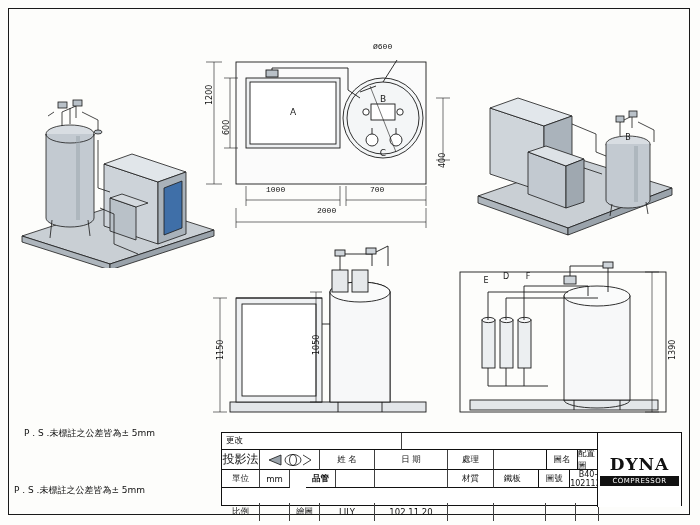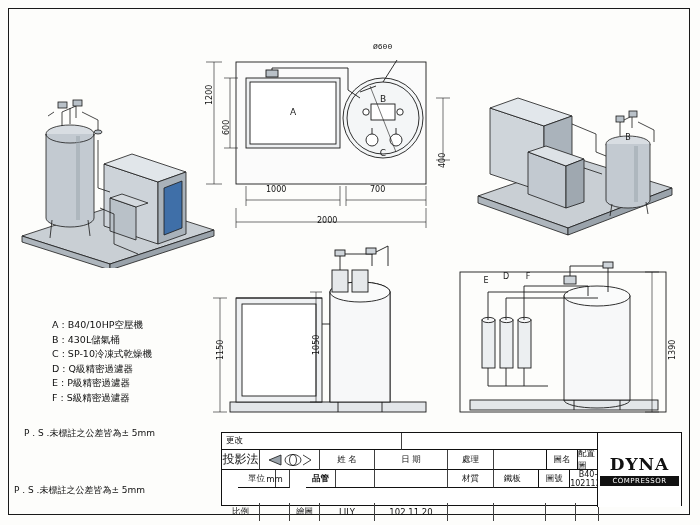--- a/index.html
+++ b/index.html
@@ -45,21 +45,21 @@
   }
   .noB{border-bottom:none;margin-top:15px;}
   #dyna{
     position:absolute;right:0;top:0;width:84px;height:74px;
     border-left:1px solid #111;box-sizing:border-box;
     display:flex;flex-direction:column;align-items:center;justify-content:center;
     background:#fff;
   }
   #dyna .d1{font-family:"DejaVu Serif", serif;font-weight:bold;font-size:17px;letter-spacing:1px;color:#111;}
   #dyna .d2{font-size:7px;letter-spacing:.5px;color:#111;margin-top:2px;background:#111;color:#fff;padding:1px 12px;}
-  .dim{font-size:8px;color:#111;}
+  .dim{font-size:8px;color:#111;font-family:Liberation Mono, monospace;}
   .dimv{font-size:8px;color:#111;}
 </style>
 </head>
 <body>
 
 <div id="sheet">
   <div class="frame"></div>
 
   <div class="abs" style="left:18px;top:68px;">
     <svg width="200" height="200" viewBox="0 0 200 200">
@@ -151,21 +151,21 @@
       </g>
       <g fill="#1a1a1a" font-size="8" font-family="DejaVu Sans">
         <text x="93" y="75" text-anchor="middle" font-size="9">A</text>
         <text x="183" y="62" text-anchor="middle" font-size="9">B</text>
         <text x="183" y="116" text-anchor="middle" font-size="9">C</text>
       </g>
     </svg>
   </div>
   <div class="lbl dim" style="left:266px;top:185px;">1000</div>
   <div class="lbl dim" style="left:370px;top:185px;">700</div>
-  <div class="lbl dim" style="left:317px;top:216px;">2000</div>
+  <div class="lbl dim" style="left:317px;top:206px;">2000</div>
   <div class="lbl dimv" style="left:205px;top:105px;transform:rotate(-90deg);transform-origin:left top;">1200</div>
   <div class="lbl dimv" style="left:222px;top:135px;transform:rotate(-90deg);transform-origin:left top;">600</div>
   <div class="lbl dimv" style="left:438px;top:168px;transform:rotate(-90deg);transform-origin:left top;">400</div>
   <div class="lbl" style="left:373px;top:42px;font-size:8px;font-family:Liberation Mono, monospace;">Ø600</div>
 
   <div class="abs" style="left:470px;top:56px;">
     <svg width="210" height="180" viewBox="0 0 210 180">
       <g stroke="#1a1a1a" stroke-width="0.8" fill="none">
 
         <polygon points="8,140 98,172 202,132 112,104" fill="#c9cfd4"></polygon>
@@ -274,28 +274,20 @@
       </g>
       <g fill="#1a1a1a" font-size="8" font-family="DejaVu Sans">
         <text x="38" y="47" text-anchor="middle">E</text>
         <text x="58" y="43" text-anchor="middle">D</text>
         <text x="80" y="43" text-anchor="middle">F</text>
       </g>
     </svg>
   </div>
   <div class="lbl dimv" style="left:668px;top:360px;transform:rotate(-90deg);transform-origin:left top;">1390</div>
 
-  <div id="legend" class="lbl">
-    <div>A : B40/10HP空壓機</div>
-    <div>B : 430L儲氣桶</div>
-    <div>C : SP-10冷凍式乾燥機</div>
-    <div>D : Q級精密過濾器</div>
-    <div>E : P級精密過濾器</div>
-    <div>F : S級精密過濾器</div>
-  </div>
   <div id="ps1" class="lbl">P . S .未標註之公差皆為± 5mm</div>
   <div id="ps2" class="lbl">P . S .未標註之公差皆為± 5mm</div>
 
   <div id="titleblock">
 
     <div class="tbcell" style="left:0;top:0;width:180px;height:17px;justify-content:flex-start;padding-left:4px;">更改</div>
     <div class="tbcell" style="left:180px;top:0;width:197px;height:17px;border-right:1px solid #111;"></div>
 
     <div class="tbcell" style="left:0;top:17px;width:38px;height:20px;font-size:12px;">投影法</div>
     <div class="tbcell" style="left:38px;top:17px;width:60px;height:20px;">
@@ -308,21 +300,21 @@
         </g>
       </svg>
     </div>
     <div class="tbcell" style="left:98px;top:17px;width:55px;height:20px;">姓 名</div>
     <div class="tbcell" style="left:153px;top:17px;width:73px;height:20px;">日 期</div>
     <div class="tbcell" style="left:226px;top:17px;width:46px;height:20px;">處理</div>
     <div class="tbcell" style="left:272px;top:17px;width:52px;height:20px;"></div>
     <div class="tbcell" style="left:324px;top:17px;width:30px;height:20px;">圖名</div>
     <div class="tbcell" style="left:354px;top:17px;width:23px;height:20px;border-right:1px solid #111;"></div>
 
-    <div class="tbcell" style="left:16px;top:37px;width:38px;height:18px;">單位</div>
+    <div class="tbcell" style="left:0;top:37px;width:38px;height:18px;">單位</div>
     <div class="tbcell" style="left:38px;top:37px;width:30px;height:18px;">mm</div>
     <div class="tbcell" style="left:84px;top:37px;width:30px;height:18px;font-weight:bold;">品管</div>
     <div class="tbcell" style="left:98px;top:37px;width:55px;height:18px;"></div>
     <div class="tbcell" style="left:153px;top:37px;width:73px;height:18px;"></div>
     <div class="tbcell" style="left:226px;top:37px;width:46px;height:18px;">材質</div>
     <div class="tbcell" style="left:272px;top:37px;width:52px;height:18px;">鐵板</div>
     <div class="tbcell" style="left:324px;top:37px;width:30px;height:18px;">圖號</div>
     <div class="tbcell" style="left:354px;top:37px;width:23px;height:18px;"></div>
 
     <div class="tbcell noB" style="left:0;top:55px;width:38px;height:18px;">比例</div>

